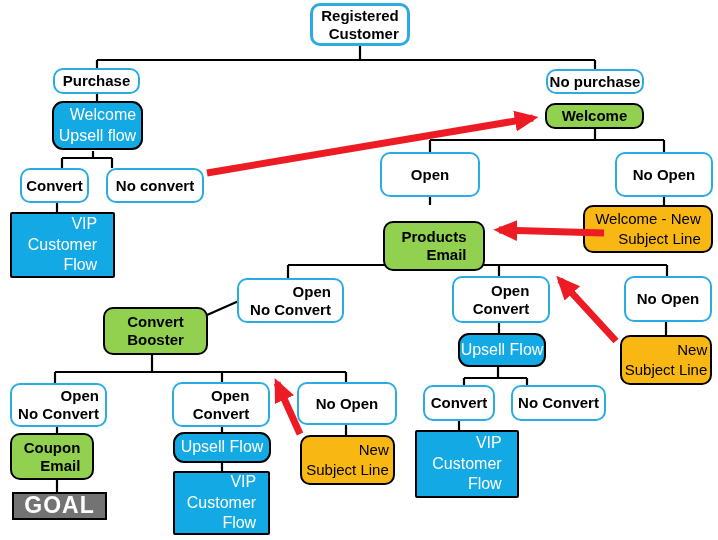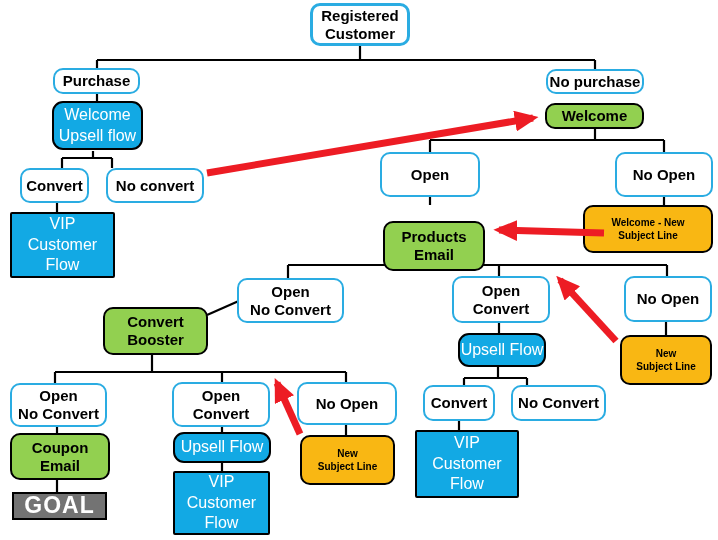--- a/index.html
+++ b/index.html
@@ -6,40 +6,40 @@
   .stage{
     position:relative;width:718px;height:540px;background:#ffffff;overflow:hidden;
     font-family:"Liberation Sans",sans-serif;
   }
   svg.layer{position:absolute;left:0;top:0;width:718px;height:540px;}
   #connector-layer{z-index:0;}
   #arrow-layer{z-index:3;pointer-events:none;}
   .node{
     position:absolute;z-index:2;
     display:flex;align-items:center;justify-content:center;
-    text-align:center;white-space:pre-line;box-sizing:border-box;
+    text-align:right;white-space:pre-line;box-sizing:border-box;
     line-height:1.18;
   }
   .decision{
     background:#ffffff;border:2.5px solid #2aace2;border-radius:10px;
     color:#000;font-weight:700;font-size:15px;
   }
   .root{border-width:3px;}
   .blue{
     background:#12a9e4;border:2.5px solid #000;border-radius:11px;
     color:#fff;font-weight:400;font-size:16px;line-height:1.3;
   }
   .blue.big{border-radius:2px;}
   .green{
     background:#92d050;border:2.5px solid #000;border-radius:10px;
     color:#000;font-weight:700;font-size:15px;
   }
   .orange{
     background:#f9b713;border:2.5px solid #000;border-radius:10px;
-    color:#000;font-weight:700;font-size:10px;line-height:1.35;
+    color:#000;font-weight:400;font-size:15px;line-height:1.35;
   }
   .goal{
     background:#737373;border:2.5px solid #000;border-radius:0;
     color:#fff;font-weight:700;font-size:23px;letter-spacing:1px;
   }
 </style>
 </head>
 <body>
 
 <div class="stage">
@@ -96,21 +96,21 @@
   <div class="node blue" style="left:458px;top:333px;width:88px;height:34px">Upsell Flow</div>
   <div class="node orange" style="left:620px;top:335px;width:92px;height:50px">New
 Subject Line</div>
   <div class="node decision" style="left:10px;top:383px;width:97px;height:44px">Open
 No Convert</div>
   <div class="node decision" style="left:172px;top:382px;width:98px;height:45px">Open
 Convert</div>
   <div class="node decision" style="left:297px;top:382px;width:100px;height:43px">No Open</div>
   <div class="node decision" style="left:423px;top:385px;width:72px;height:36px">Convert</div>
   <div class="node decision" style="left:511px;top:385px;width:95px;height:36px">No Convert</div>
-  <div class="node green" style="left:10px;top:433px;width:100px;height:47px">Coupon
+  <div class="node green" style="left:10px;top:433px;width:84px;height:47px">Coupon
 Email</div>
   <div class="node blue" style="left:173px;top:432px;width:98px;height:31px">Upsell Flow</div>
   <div class="node orange" style="left:300px;top:435px;width:95px;height:50px">New
 Subject Line</div>
   <div class="node blue big" style="left:173px;top:471px;width:97px;height:64px">VIP
 Customer
 Flow</div>
   <div class="node blue big" style="left:415px;top:430px;width:104px;height:68px">VIP
 Customer
 Flow</div>

